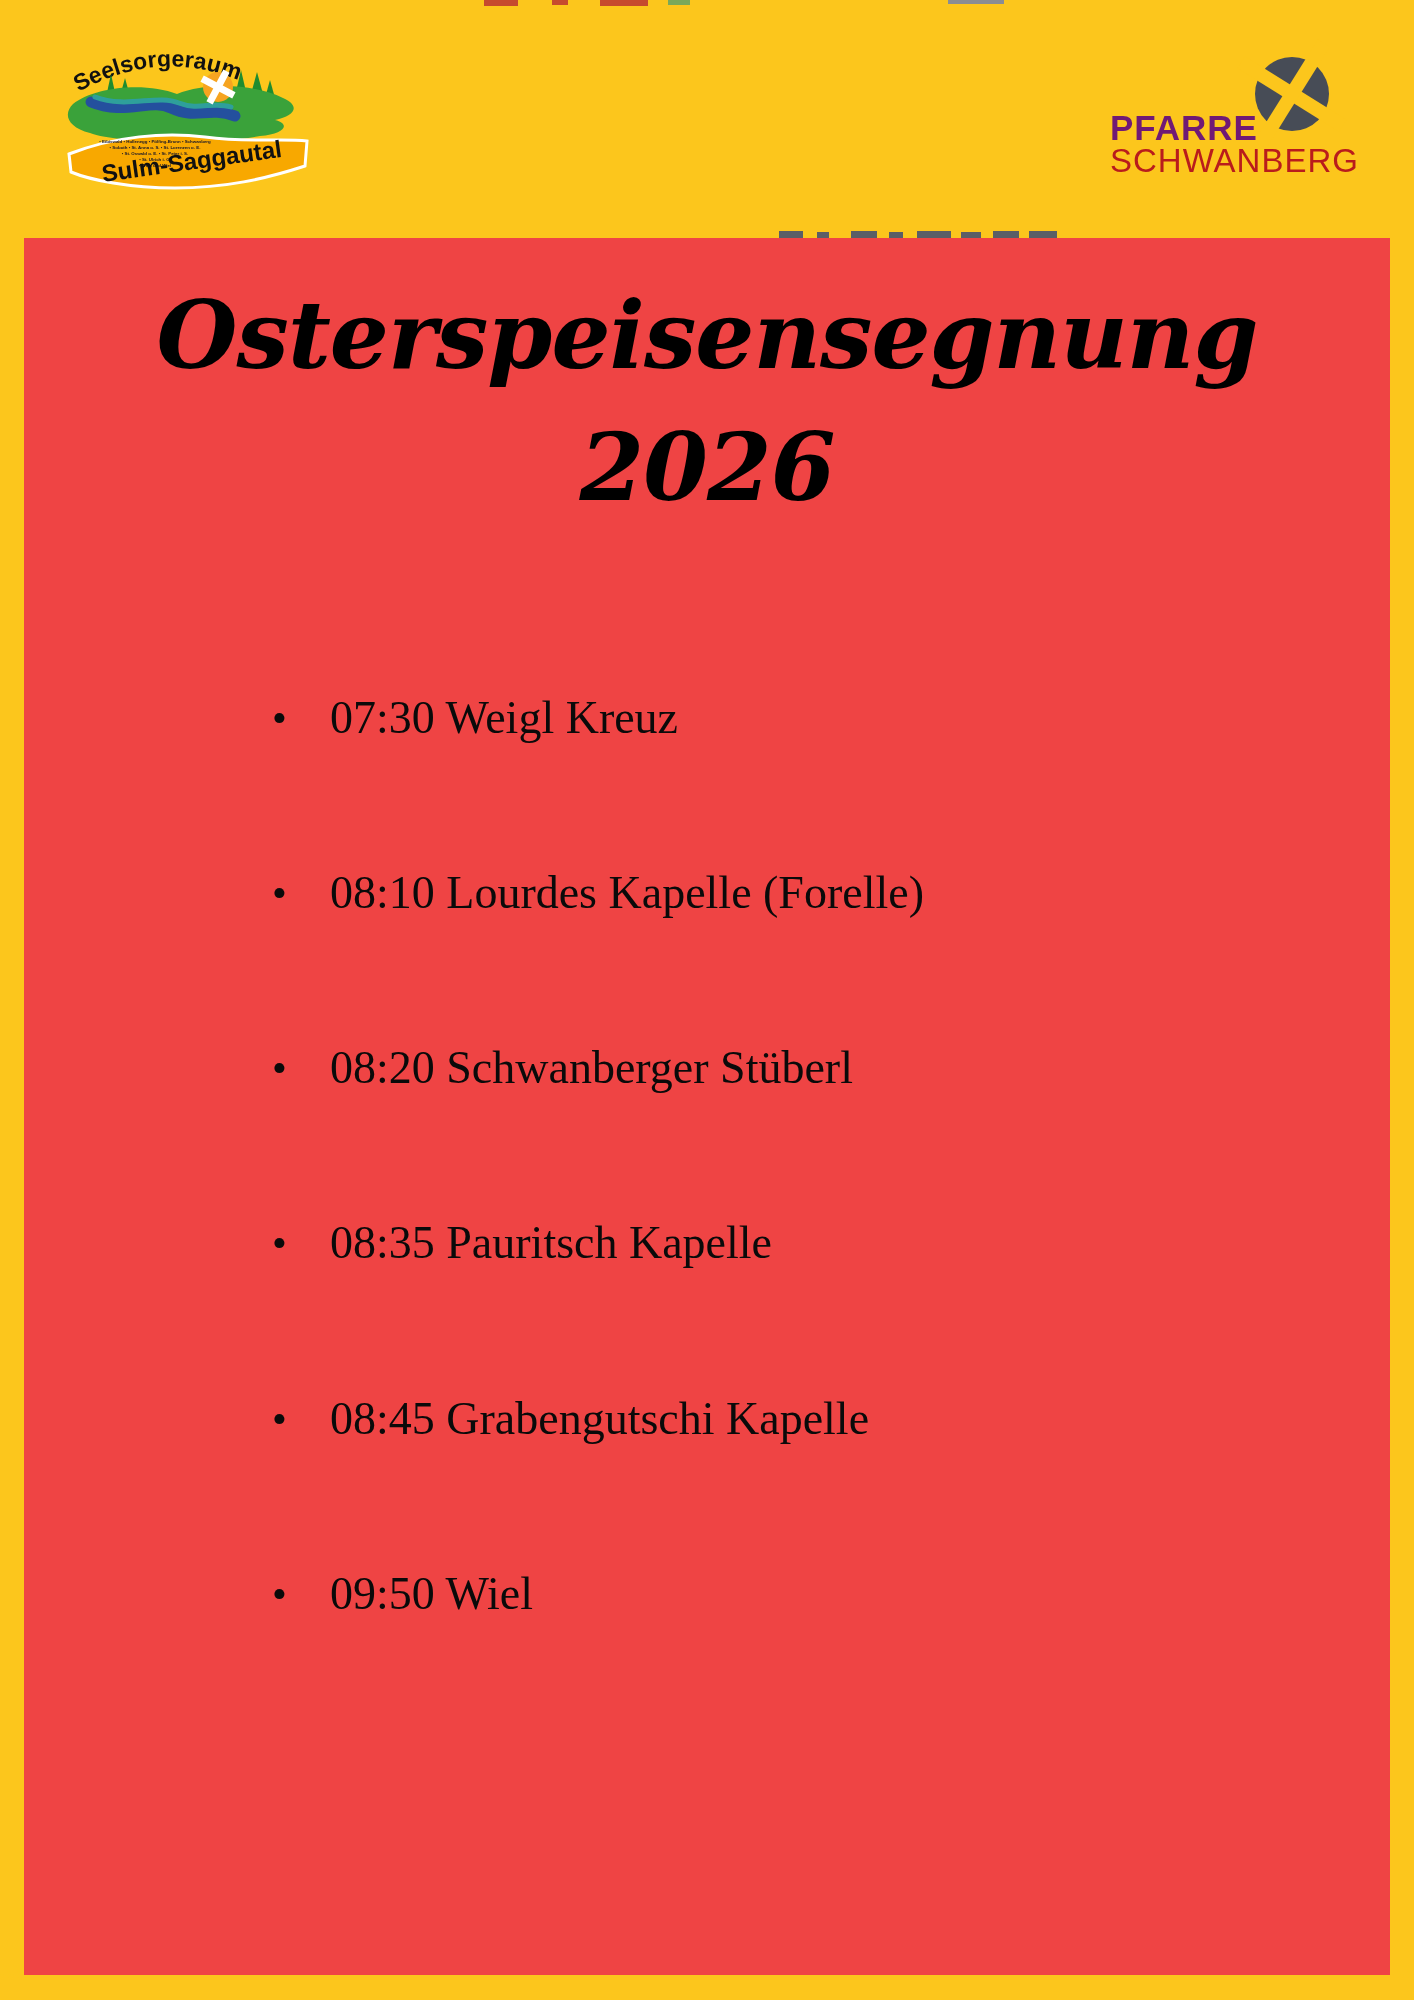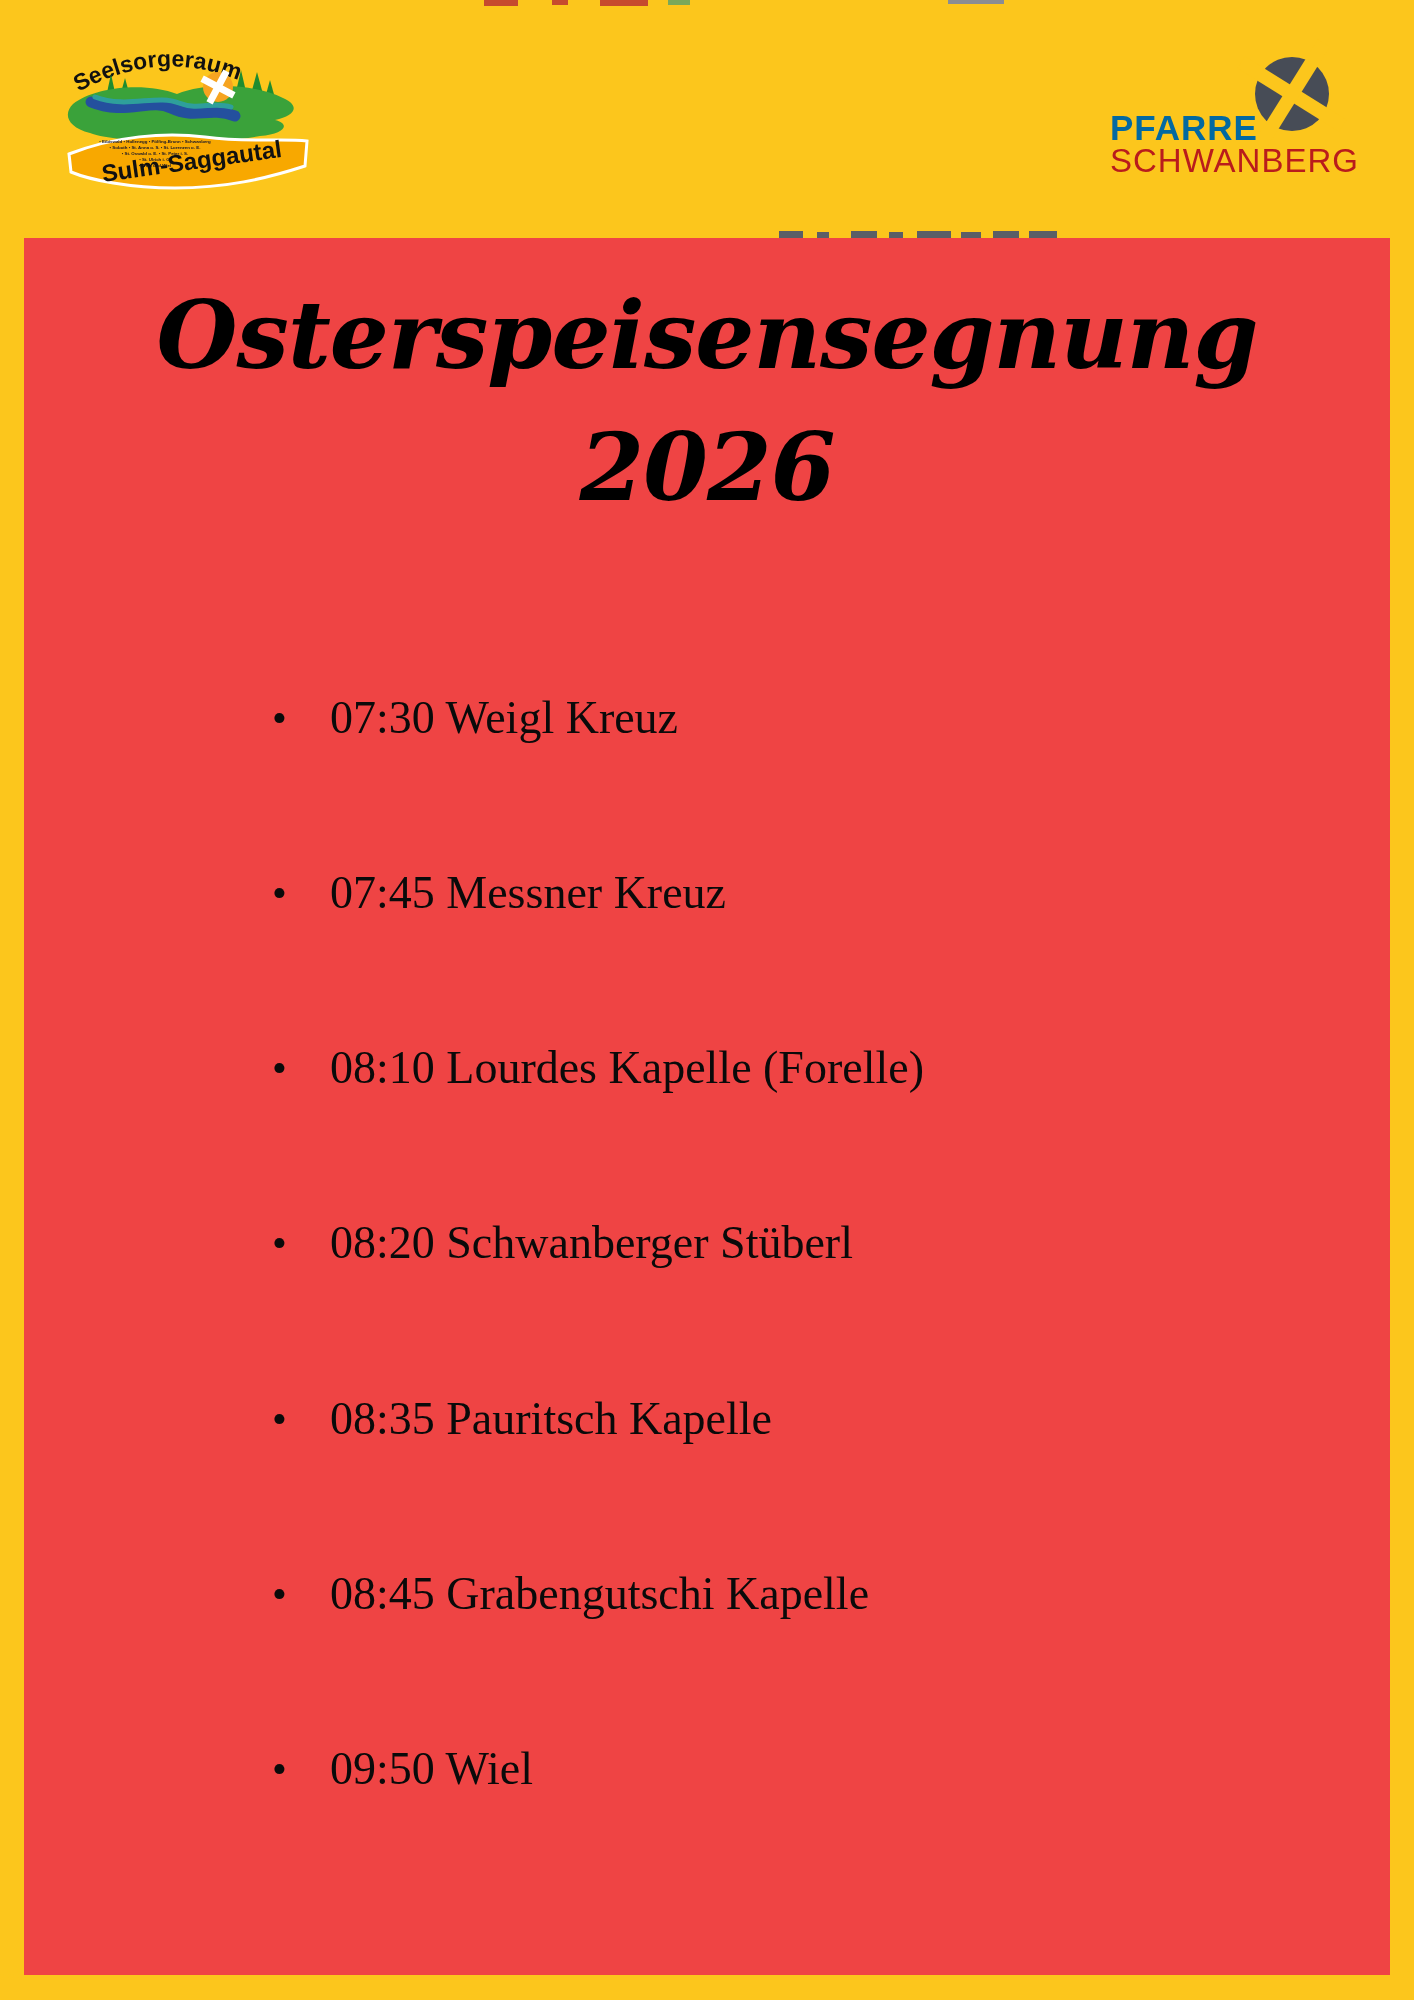--- a/index.html
+++ b/index.html
@@ -29,21 +29,21 @@
   .schedule li{position:relative;padding-left:76px;}
   .schedule li::before{
     content:"\2022";position:absolute;left:18px;top:0;font-size:0.92em;
   }
   
   .left-logo{position:absolute;left:55px;top:42px;width:255px;height:150px;}
   .left-logo svg{overflow:visible;}
   
   .pfarre-label{
     position:absolute;left:1110px;top:110px;
-    font-size:35px;font-weight:bold;letter-spacing:1px;color:#0369a1;line-height:1;
+    font-size:35px;font-weight:bold;letter-spacing:1px;color:#701a75;line-height:1;
   }
   .schwanberg-label{
     position:absolute;left:1110px;top:144px;
     font-size:33px;font-weight:normal;letter-spacing:1px;color:#b91c1c;line-height:1;
   }
   .cross-circle{position:absolute;left:1254px;top:56px;width:76px;height:76px;}
   .cross-circle svg{overflow:visible;}
   
   .remnant{position:absolute;background:#5a5e66;}
   .remnant.red{background:#c64a2e;}
@@ -132,21 +132,20 @@
 </div>
 
 <div class="page">
   <div class="title">
     <div>Osterspeisensegnung</div>
     <div>2026</div>
   </div>
 
   <ul class="schedule">
     <li>07:30 Weigl Kreuz</li>
-    <li>07:45 Messner Kreuz</li>
     <li>08:10 Lourdes Kapelle (Forelle)</li>
     <li>08:20 Schwanberger Stüberl</li>
     <li>08:35 Pauritsch Kapelle</li>
     <li>08:45 Grabengutschi Kapelle</li>
     <li>09:50 Wiel</li>
     
     
     
     
     

